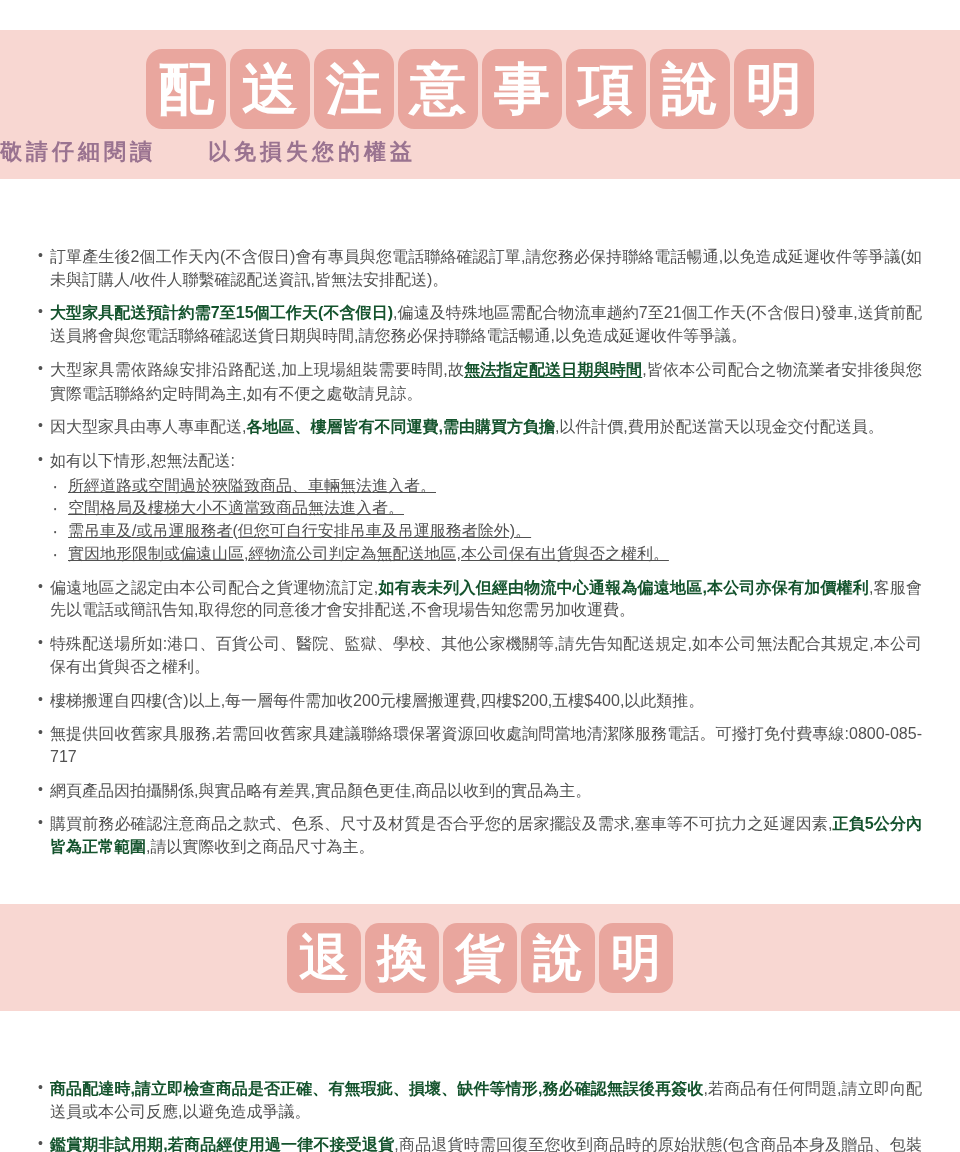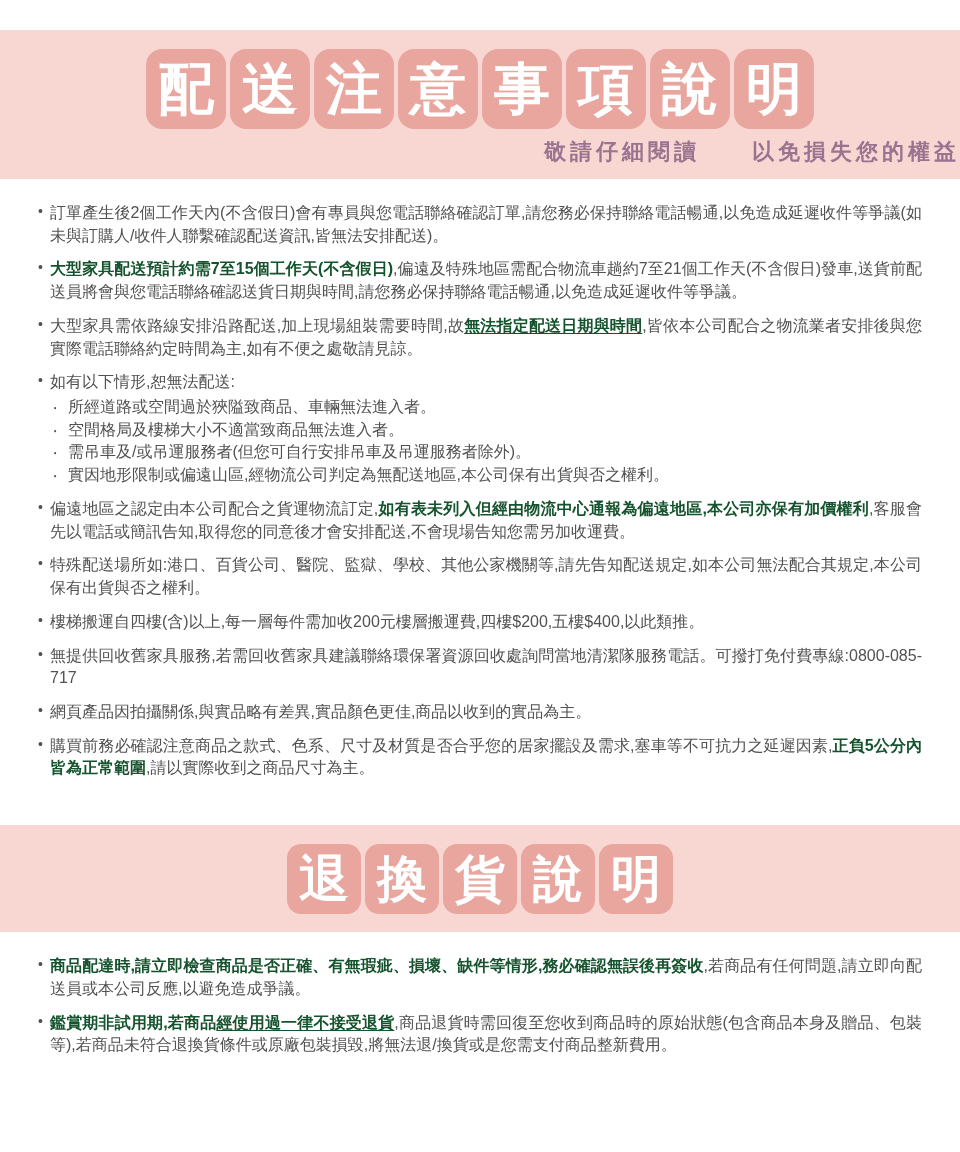--- a/index.html
+++ b/index.html
@@ -29,29 +29,30 @@
     font-weight: bold;
     display: flex; align-items: center; justify-content: center;
     line-height: 1;
   }
   .band2 .tbox {
     width: 74px; height: 70px;
     border-radius: 14px;
     font-size: 50px;
   }
   .subtitle {
-    text-align: right;
+    text-align: left;
     color: #9a7390;
     font-size: 22px;
     font-weight: bold;
     letter-spacing: 4px;
     margin-top: 8px;
   }
   .content {
     padding: 12px 38px 18px 38px;
+    margin-top: 44px;
   }
   .content2 { padding-bottom: 42px; }
   ul.notice {
     list-style: none;
     margin: 0; padding: 0;
     color: #515151;
     font-size: 16px;
     line-height: 1.42;
     text-align: justify;
   }
@@ -61,22 +62,22 @@
     margin: 11px 0;
   }
   ul.notice li::before {
     content: "•";
     position: absolute;
     left: 0; top: 0;
     color: #515151;
     font-size: 14px;
   }
   .red { color: #14532d; font-weight: bold; }
-  .u { text-decoration: underline; text-underline-offset: 2px; }
-  .sub { margin-top: 2px; }
+  .u { text-decoration: underline; text-underline-offset: 2px; font-family: Liberation Mono, monospace; }
+  .sub { margin-top: 2px; text-decoration: underline; }
   .sub-row { position: relative; padding-left: 18px; }
   .sub-row.dot::before {
     content: "‧";
     position: absolute; left: 3px; top: 0;
   }
 </style>
 </head>
 <body>
 
 <header class="band band1">
@@ -91,20 +92,21 @@
       <div class="tbox">明</div>
     </div>
   <div class="subtitle">敬請仔細閱讀　　以免損失您的權益</div>
 </header>
 
 <section class="content">
   <ul class="notice">
       <li><span>訂單產生後2個工作天內(不含假日)會有專員與您電話聯絡確認訂單,請您務必保持聯絡電話暢通,以免造成延遲收件等爭議(如未與訂購人/收件人聯繫確認配送資訊,皆無法安排配送)。</span></li>
       <li><span class="red">大型家具配送預計約需7至15個工作天(不含假日)</span><span>,偏遠及特殊地區需配合物流車趟約7至21個工作天(不含假日)發車,送貨前配送員將會與您電話聯絡確認送貨日期與時間,請您務必保持聯絡電話暢通,以免造成延遲收件等爭議。</span></li>
       <li><span>大型家具需依路線安排沿路配送,加上現場組裝需要時間,故</span><span class="red u">無法指定配送日期與時間</span><span>,皆依本公司配合之物流業者安排後與您實際電話聯絡約定時間為主,如有不便之處敬請見諒。</span></li>
+      <li><span>因大型家具由專人專車配送,</span><span class="red">各地區、樓層皆有不同運費,需由購買方負擔</span><span>,以件計價,費用於配送當天以現金交付配送員。</span></li>
       <li><span>如有以下情形,恕無法配送:</span><div class="sub dot">
           <div class="sub-row dot">所經道路或空間過於狹隘致商品、車輛無法進入者。</div>
           <div class="sub-row dot">空間格局及樓梯大小不適當致商品無法進入者。</div>
           <div class="sub-row dot">需吊車及/或吊運服務者(但您可自行安排吊車及吊運服務者除外)。</div>
           <div class="sub-row dot">實因地形限制或偏遠山區,經物流公司判定為無配送地區,本公司保有出貨與否之權利。</div>
         </div></li>
       <li><span>偏遠地區之認定由本公司配合之貨運物流訂定,</span><span class="red">如有表未列入但經由物流中心通報為偏遠地區,本公司亦保有加價權利</span><span>,客服會先以電話或簡訊告知,取得您的同意後才會安排配送,不會現場告知您需另加收運費。</span></li>
       <li><span>特殊配送場所如:港口、百貨公司、醫院、監獄、學校、其他公家機關等,請先告知配送規定,如本公司無法配合其規定,本公司保有出貨與否之權利。</span></li>
       <li><span>樓梯搬運自四樓(含)以上,每一層每件需加收200元樓層搬運費,四樓$200,五樓$400,以此類推。</span></li>
       <li><span>無提供回收舊家具服務,若需回收舊家具建議聯絡環保署資源回收處詢問當地清潔隊服務電話。可撥打免付費專線:0800-085-717</span></li>

